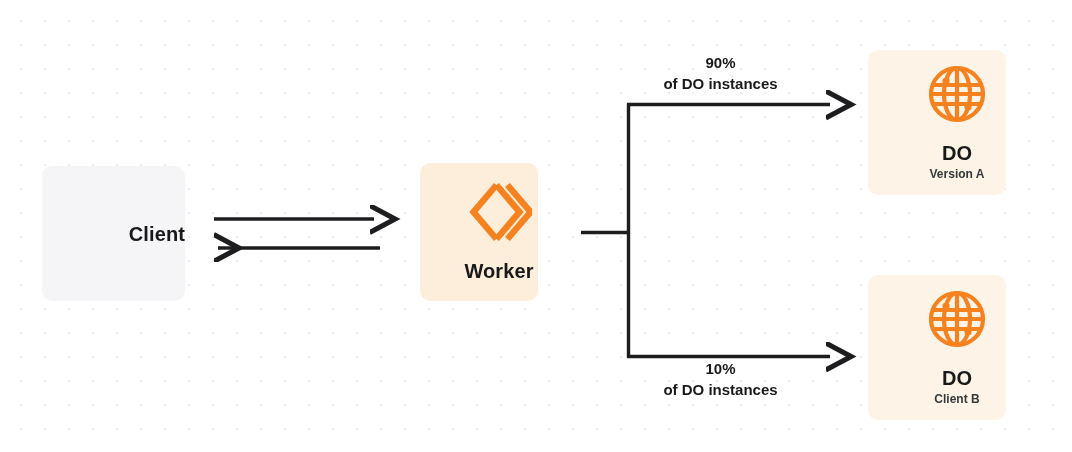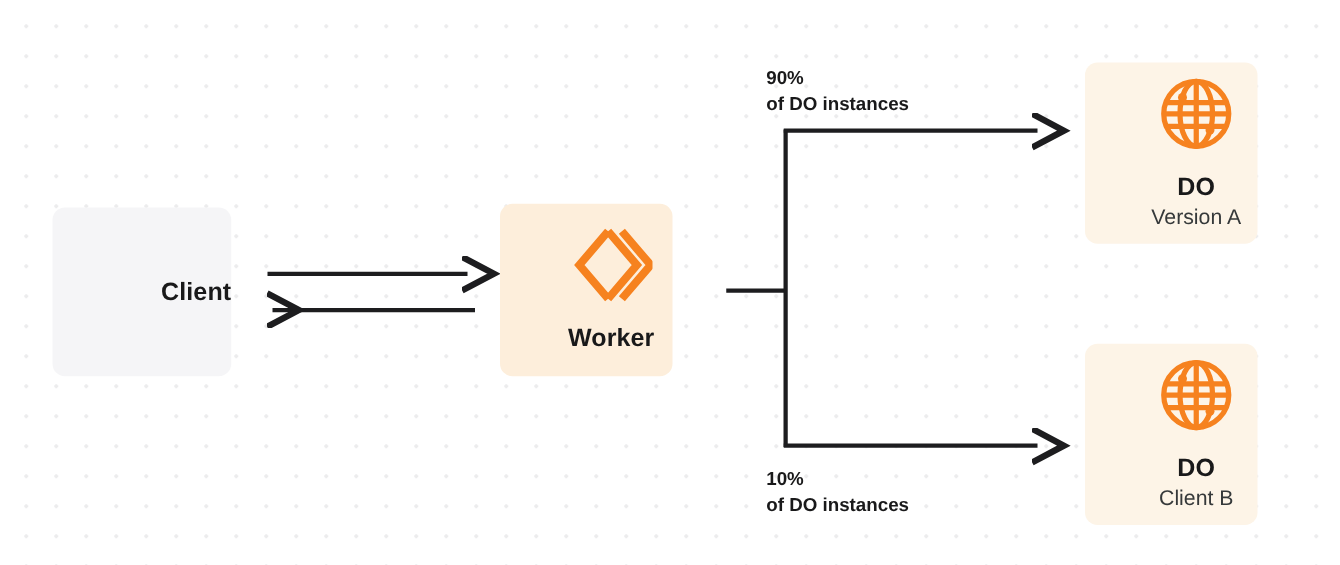--- a/index.html
+++ b/index.html
@@ -32,23 +32,23 @@
   }
   .node-client {
     left: 42px;
     top: 166px;
     width: 143px;
     height: 135px;
     background: #f5f5f7;
     align-items: flex-end;
   }
   .node-worker {
-    left: 400px;
+    left: 420px;
     top: 163px;
-    width: 138px;
+    width: 118px;
     height: 138px;
     background: #fdeedb;
   }
   .node-do-a {
     left: 868px;
     top: 50px;
     width: 138px;
     height: 145px;
     background: #fdf4e7;
   }
@@ -61,22 +61,22 @@
   }
 
   .node-title {
     font-size: 20px;
     font-weight: bold;
     color: #19191a;
     letter-spacing: 0.1px;
     line-height: 1.2;
   }
   .node-subtitle {
-    font-size: 17px;
-    font-weight: normal;
+    font-size: 12px;
+    font-weight: bold;
     color: #36393a;
     line-height: 1.35;
     margin-top: 1px;
   }
   .node-icon {
     display: block;
     line-height: 0;
   }
   .node-worker .node-icon { margin-bottom: 16px; }
   .node-do-a .node-icon,
@@ -88,35 +88,35 @@
     left: 0;
     top: 0;
     width: 1072px;
     height: 452px;
     pointer-events: none;
   }
 
   
   .edge-label {
     position: absolute;
-    text-align: left;
+    text-align: center;
     font-size: 15px;
     font-weight: bold;
     color: #19191a;
     line-height: 1.42;
     white-space: nowrap;
   }
   .edge-label-top {
     left: 613px;
     top: 52px;
     width: 215px;
   }
   .edge-label-bottom {
     left: 613px;
-    top: 373px;
+    top: 358px;
     width: 215px;
   }
 </style>
 </head>
 <body>
 
 <div id="canvas">
 
   <svg class="svg-layer" viewBox="0 0 1072 452" xmlns="http://www.w3.org/2000/svg">
     <defs>

